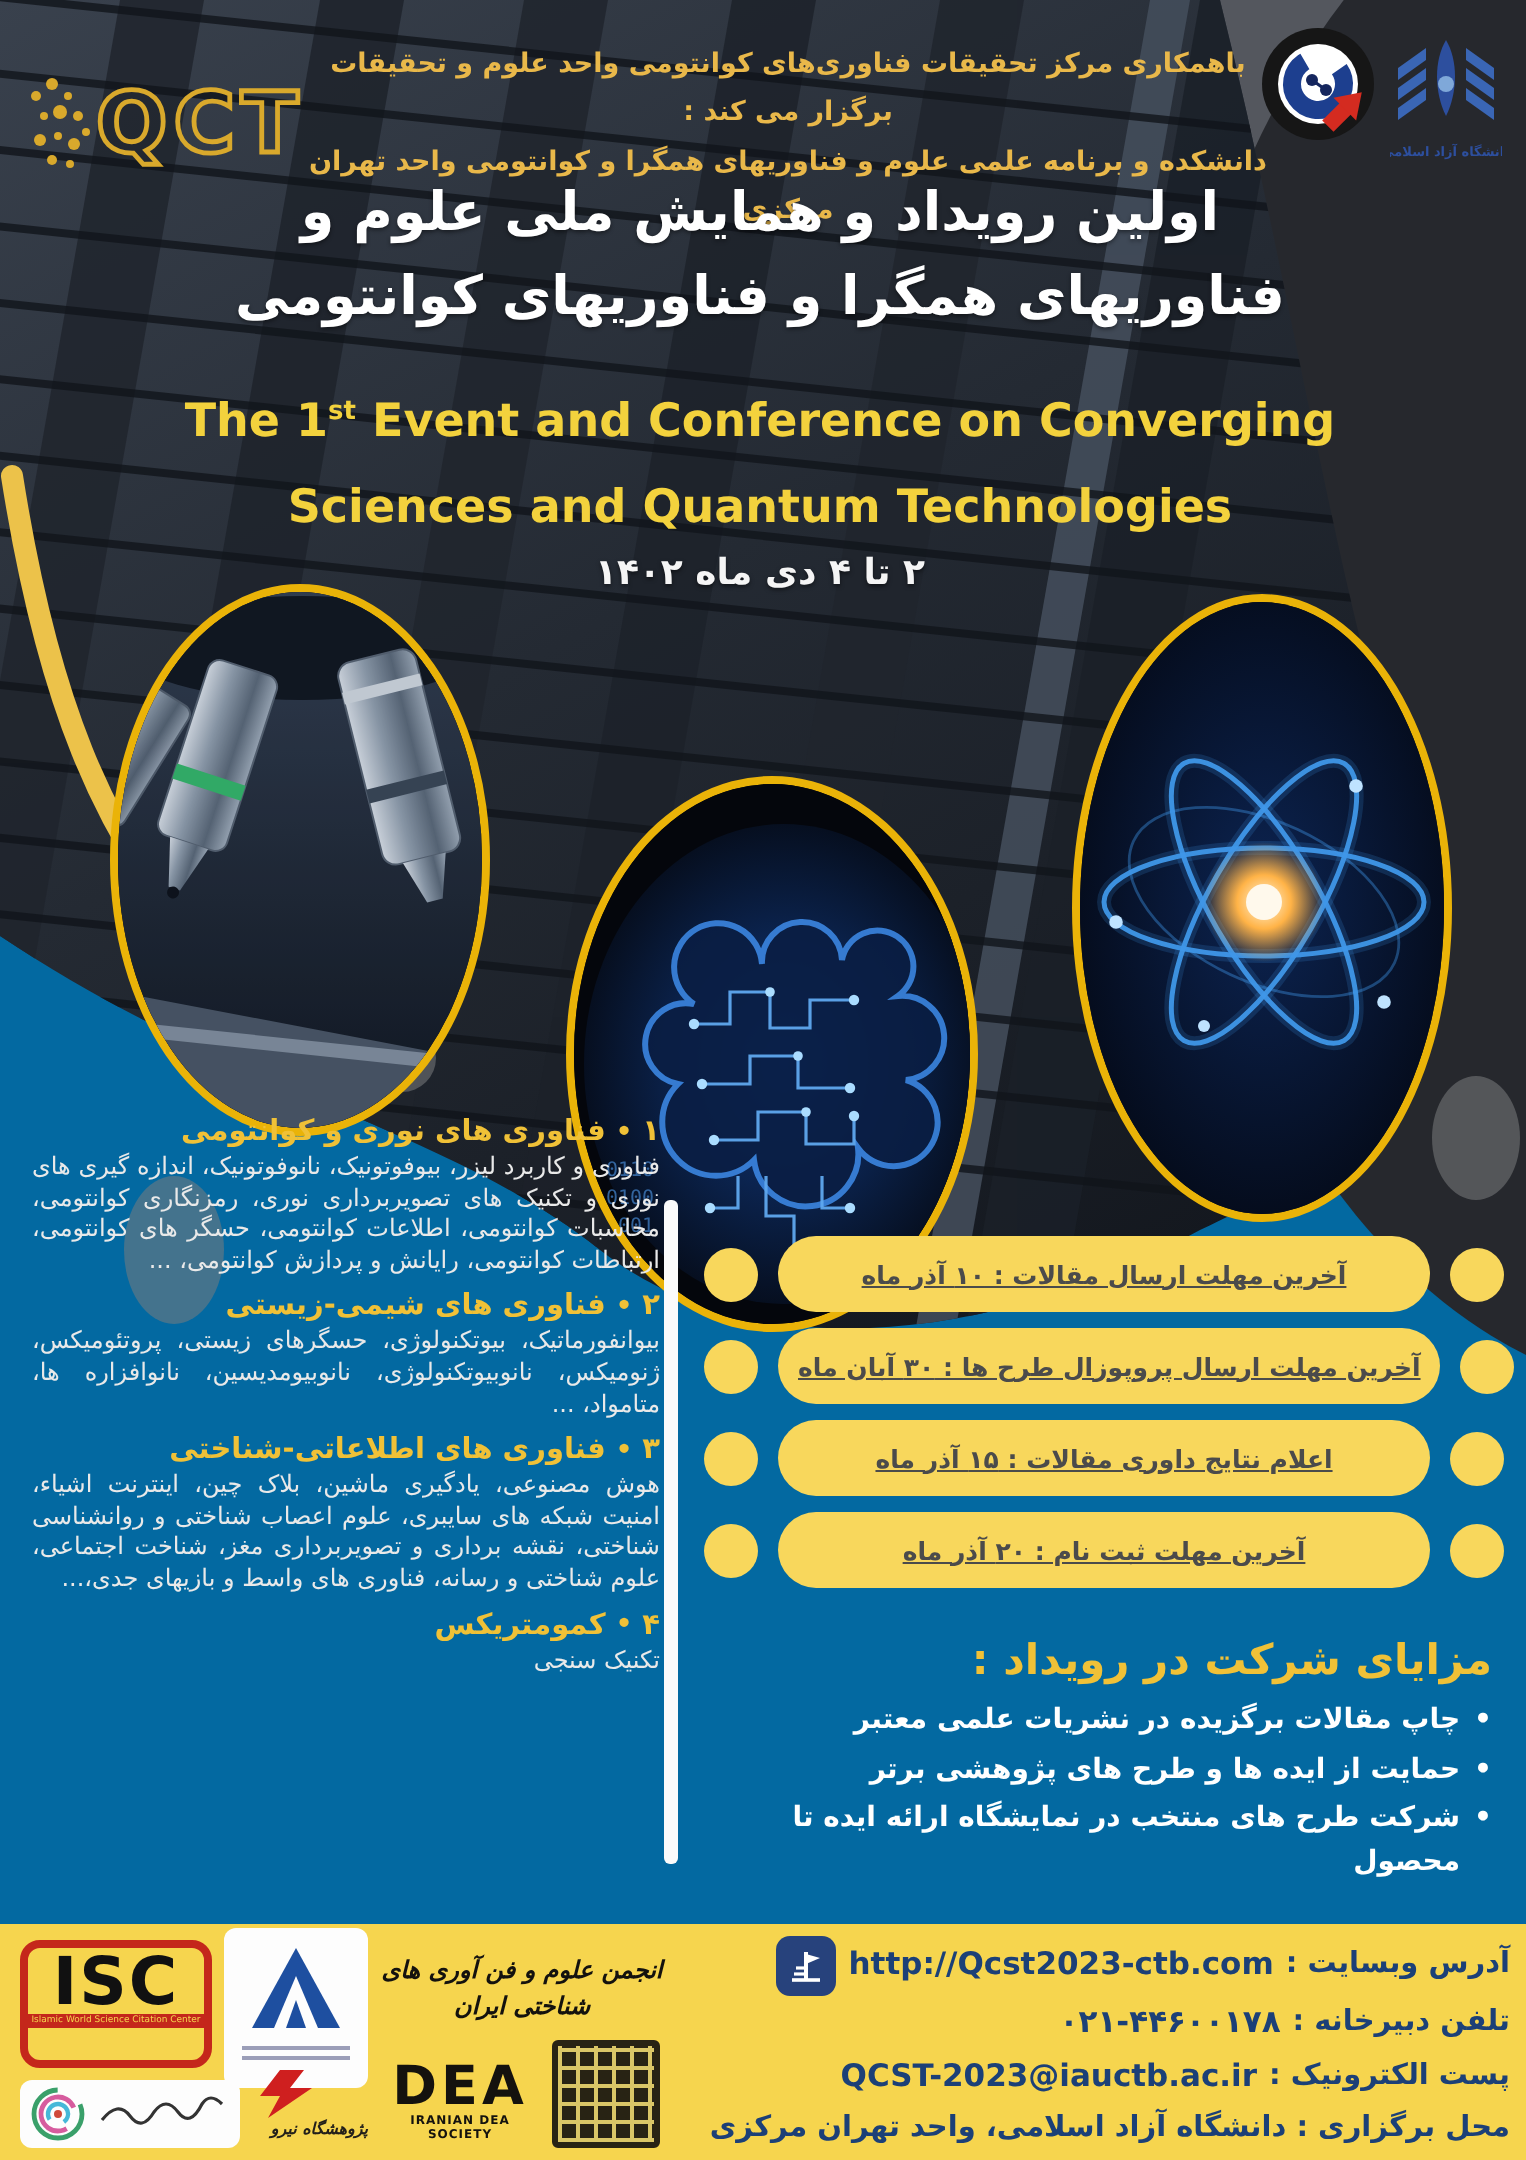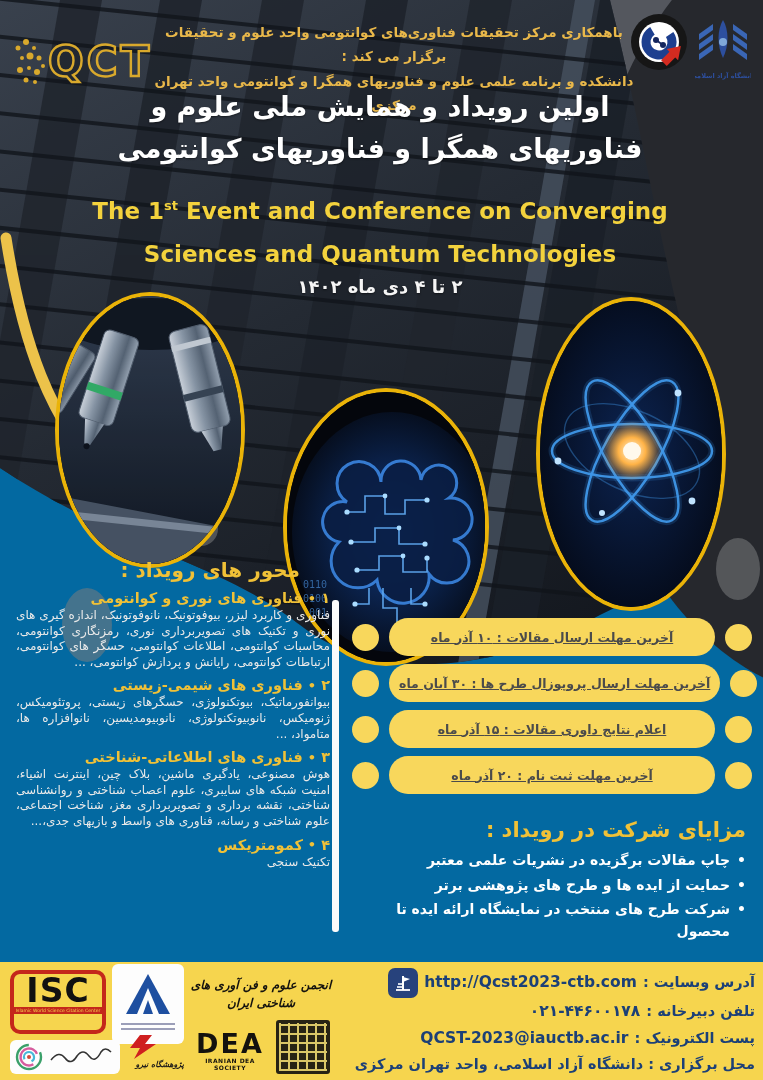--- a/index.html
+++ b/index.html
@@ -362,21 +362,20 @@
           <circle cx="-74" cy="10" r="3.4"></circle>
             <circle cx="46" cy="-58" r="3.4"></circle>
           <circle cx="60" cy="50" r="3.4"></circle>
             <circle cx="-30" cy="62" r="3"></circle>
         </g>
       </g>
     </svg>
   </div>
 
   <div class="abs topics">
-    <div class="topics-heading">محور های رویداد :</div>
 
     <div class="topic">
       <div class="topic-title">
         <span class="t-num">۱</span>
         <span class="t-dot">•</span>
         <span>فناوری های نوری و کوانتومی</span>
       </div>
       <p class="topic-body">فناوری و کاربرد لیزر، بیوفوتونیک، نانوفوتونیک، اندازه گیری های نوری و تکنیک های تصویربرداری نوری، رمزنگاری کوانتومی، محاسبات کوانتومی، اطلاعات کوانتومی، حسگر های کوانتومی، ارتباطات کوانتومی، رایانش و پردازش کوانتومی، ...</p>
     </div>
 

